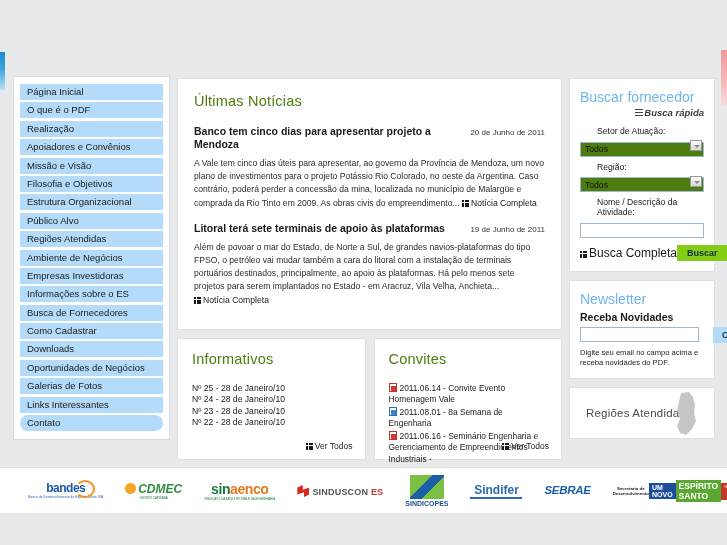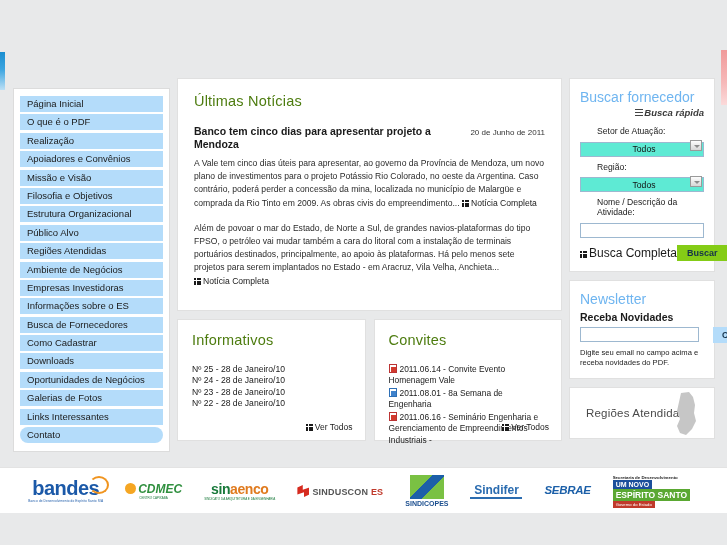--- a/index.html
+++ b/index.html
@@ -29,21 +29,21 @@
     background: #e8e9ea;
   }
 
   
   .layout {
     position: absolute; left: 0; top: 72px; width: 727px; height: 395px;
   }
 
   
   .sidebar {
-    position: absolute; left: 13px; top: 16px; width: 157px;
+    position: absolute; left: 13px; top: 4px; width: 157px;
     background: #ffffff;
     border: 1px solid #dcdcdc;
     padding: 7px 6px 8px 6px;
   }
   .nav-item {
     display: block;
     background: #b4dcfa;
     color: #1a1a1a;
     font-size: 9.5px;
     line-height: 14px;
@@ -139,27 +139,26 @@
   }
   .lines-icon {
     display: inline-block; width: 8px; height: 7px; vertical-align: 0px;
     margin-right: 1px;
     background:
       linear-gradient(#444 1px, transparent 1px) 0 0 / 100% 3px repeat-y;
   }
   .field-label { font-size: 8.6px; color: #1a1a1a; margin: 0 0 2px 17px; }
   .select-box {
     width: 100%; height: 15px; font-size: 8.6px; color: #111;
-    border: 1px solid #9db8d0; background: #5eead4;
+    border: 1px solid #9db8d0; background: #4d7c0f;
     font-family: "Liberation Sans", sans-serif;
     padding-left: 4px;
     margin-bottom: 5px;
     appearance: none; -webkit-appearance: none;
     position: relative;
-    text-align: center;
   }
   .select-wrap { position: relative; }
   .select-arrow {
     position: absolute; right: 2px; top: 2px; width: 12px; height: 11px;
     background: linear-gradient(180deg,#fdfdfd,#d7d7d7);
     border: 1px solid #9a9a9a;
     pointer-events: none;
   }
   .select-arrow::after {
     content: ""; position: absolute; left: 3px; top: 4px;
@@ -208,21 +207,21 @@
   }
   .footer-strip-bottom {
     position: absolute; left: 0; top: 513px; width: 727px; height: 32px;
     background: #e8e9ea;
   }
   .logos {
     display: flex; align-items: center; justify-content: center;
     gap: 22px; height: 46px;
   }
   .logo { display: flex; flex-direction: column; align-items: center; line-height: 1; }
-  .logo-bandes { font-size: 20px; font-weight: bold; color: #1b59a8; letter-spacing: -0.5px; position: relative; }
+  .logo-bandes { font-size: 12px; font-weight: bold; color: #1b59a8; letter-spacing: -0.5px; position: relative; }
   .logo-bandes .swoosh {
     position: absolute; right: -10px; top: -2px; width: 20px; height: 18px;
     border: 2.5px solid #f0941f; border-radius: 50%; border-left-color: transparent;
   }
   .logo-sub { font-size: 3.2px; color: #1b59a8; margin-top: 2px; letter-spacing: 0.1px; }
   .logo-cdmec { font-size: 12px; font-weight: bold; color: #2f8f3e; font-style: italic; }
   .sun {
     width: 11px; height: 11px; border-radius: 50%; background: #f5a623;
     display: inline-block; margin-right: 2px; vertical-align: -1px;
   }
@@ -238,21 +237,21 @@
   }
   .logo-sindicopes-mark {
     width: 34px; height: 24px;
     background: linear-gradient(135deg,#7ac143 0%,#7ac143 38%,#1c5fa8 38%,#1c5fa8 62%,#7ac143 62%);
     position: relative;
   }
   .logo-sindicopes-txt { font-size: 7px; font-weight: bold; color: #1c4f8f; margin-top: 1px; }
   .logo-sindifer { font-size: 12px; color: #2b6cb0; font-weight: bold; }
   .logo-sindifer-bar { width: 52px; height: 2px; background: #2b6cb0; margin-top: 1px; }
   .logo-sebrae { font-size: 11.5px; font-weight: bold; color: #1b5fa8; font-style: italic; letter-spacing: -0.3px; }
-  .gov-block { display: flex; flex-direction: column; align-items: flex-start; width: 86px; }
+  .gov-block { display: flex; flex-direction: row; align-items: center; width: 86px; }
   .gov-top { font-size: 4.4px; font-weight: bold; color: #222; text-align: center; }
   .gov-blue { background: #1b4f9c; color: #fff; font-size: 7px; font-weight: bold; padding: 1px 3px; text-align: left; }
   .gov-green { background: #5aa832; color: #fff; font-size: 8.5px; font-weight: bold; padding: 1px 3px; text-align: left; }
   .gov-red { background: #c0392b; color: #fff; font-size: 4.2px; padding: 1px 3px; text-align: right; }
 </style>
 </head>
 <body>
 
 <div id="page">
 
@@ -291,20 +290,24 @@
 
         <article class="news-item">
           <div class="news-head">
             <h3 class="news-title">Banco tem cinco dias para apresentar projeto a Mendoza</h3>
             <span class="news-date">20 de Junho de 2011</span>
           </div>
           <p class="news-body"><span> A Vale tem cinco dias úteis para apresentar, ao governo da Província de Mendoza, um novo plano de investimentos para o projeto Potássio Rio Colorado, no oeste da Argentina. Caso contrário, poderá perder a concessão da mina, localizada no município de Malargüe e comprada da Rio Tinto em 2009. As obras civis do empreendimento...</span> <span class="more-link"><span class="sq-icon"></span><span>Notícia Completa</span></span></p>
         </article>
 
         <article class="news-item">
+          <div class="news-head">
+            <h3 class="news-title">Litoral terá sete terminais de apoio às plataformas</h3>
+            <span class="news-date">19 de Junho de 2011</span>
+          </div>
           <p class="news-body"><span>Além de povoar o mar do Estado, de Norte a Sul, de grandes navios-plataformas do tipo FPSO, o petróleo vai mudar também a cara do litoral com a instalação de terminais portuários destinados, principalmente, ao apoio às plataformas. Há pelo menos sete projetos para serem implantados no Estado - em Aracruz, Vila Velha, Anchieta...</span> <span class="more-link"><span class="sq-icon"></span><span>Notícia Completa</span></span></p>
         </article>
       </section>
 
       <div class="two-up">
 
         <section class="card half-card">
           <h2 class="section-title">Informativos</h2>
           <div class="info-line">Nº 25 - 28 de Janeiro/10</div>
           <div class="info-line">Nº 24 - 28 de Janeiro/10</div>

